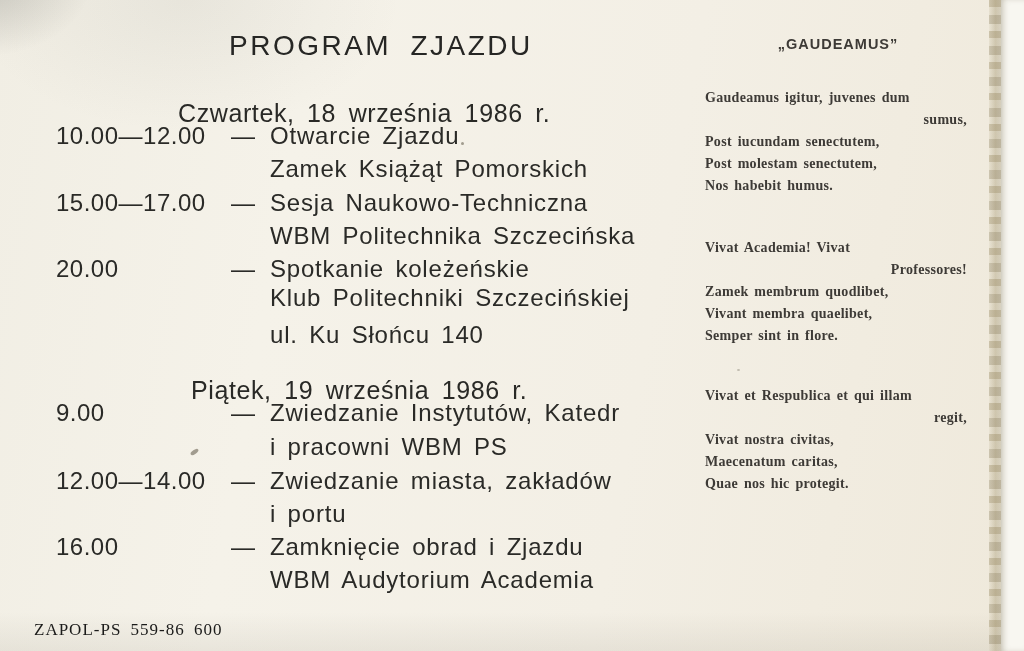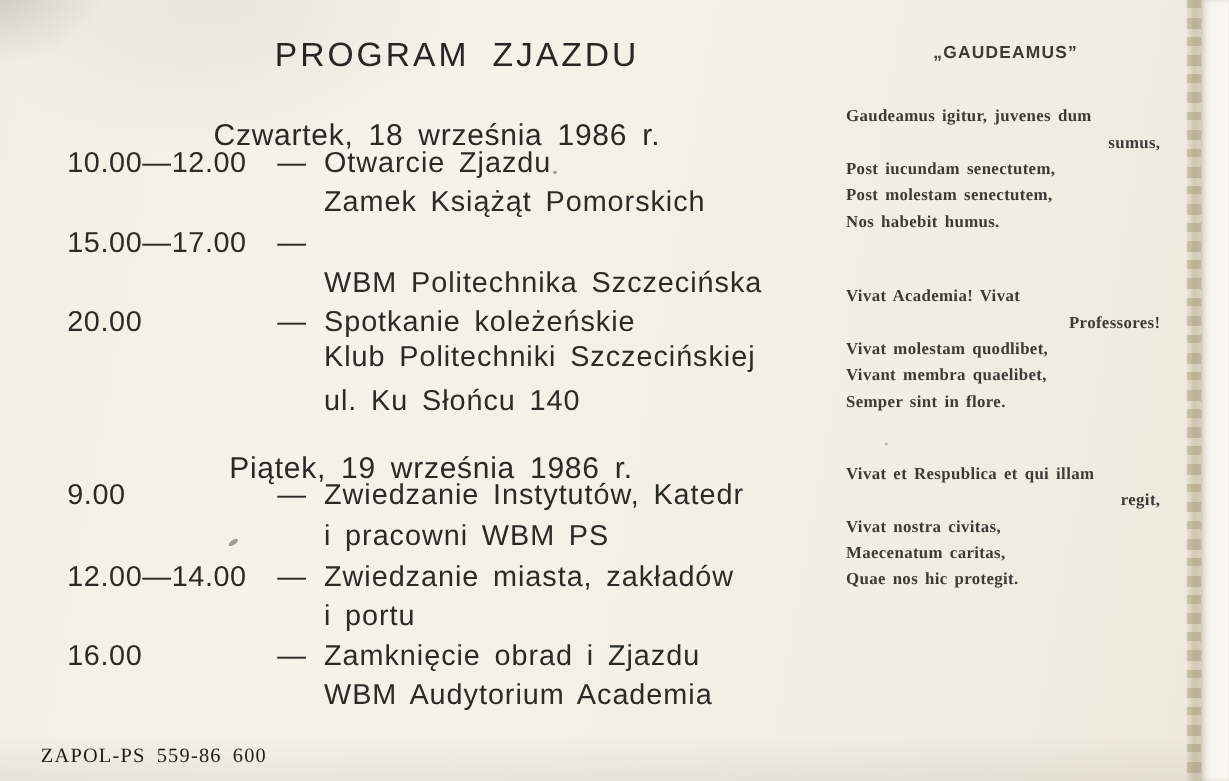--- a/index.html
+++ b/index.html
@@ -92,20 +92,21 @@
     <span class="sep">—</span>
     <span class="desc">Otwarcie Zjazdu</span>
   </div>
   <div class="row" style="top:155px">
     <span class="desc">Zamek Książąt Pomorskich</span>
   </div>
 
   <div class="row" style="top:189px">
     <span class="time">15.00—17.00</span>
     <span class="sep">—</span>
+    <span class="desc">Sesja Naukowo-Techniczna</span>
   </div>
   <div class="row" style="top:222px">
     <span class="desc">WBM Politechnika Szczecińska</span>
   </div>
 
   <div class="row" style="top:255px">
     <span class="time">20.00</span>
     <span class="sep">—</span>
     <span class="desc">Spotkanie koleżeńskie</span>
   </div>
@@ -151,21 +152,21 @@
     <div class="g-heading">„GAUDEAMUS”</div>
 
     <div class="g-line" style="top:90px">Gaudeamus igitur, juvenes dum</div>
     <div class="g-line right" style="top:112px">sumus,</div>
     <div class="g-line" style="top:134px">Post iucundam senectutem,</div>
     <div class="g-line" style="top:156px">Post molestam senectutem,</div>
     <div class="g-line" style="top:178px">Nos habebit humus.</div>
 
     <div class="g-line" style="top:240px">Vivat Academia! Vivat</div>
     <div class="g-line right" style="top:262px">Professores!</div>
-    <div class="g-line" style="top:284px">Vivat molestam quodlibet,</div>
+    <div class="g-line" style="top:284px">Zamek membrum quodlibet,</div>
     <div class="g-line" style="top:306px">Vivant membra quaelibet,</div>
     <div class="g-line" style="top:328px">Semper sint in flore.</div>
 
     <div class="g-line" style="top:388px">Vivat et Respublica et qui illam</div>
     <div class="g-line right" style="top:410px">regit,</div>
     <div class="g-line" style="top:432px">Vivat nostra civitas,</div>
     <div class="g-line" style="top:454px">Maecenatum caritas,</div>
     <div class="g-line" style="top:476px">Quae nos hic protegit.</div>
   </div>
 

